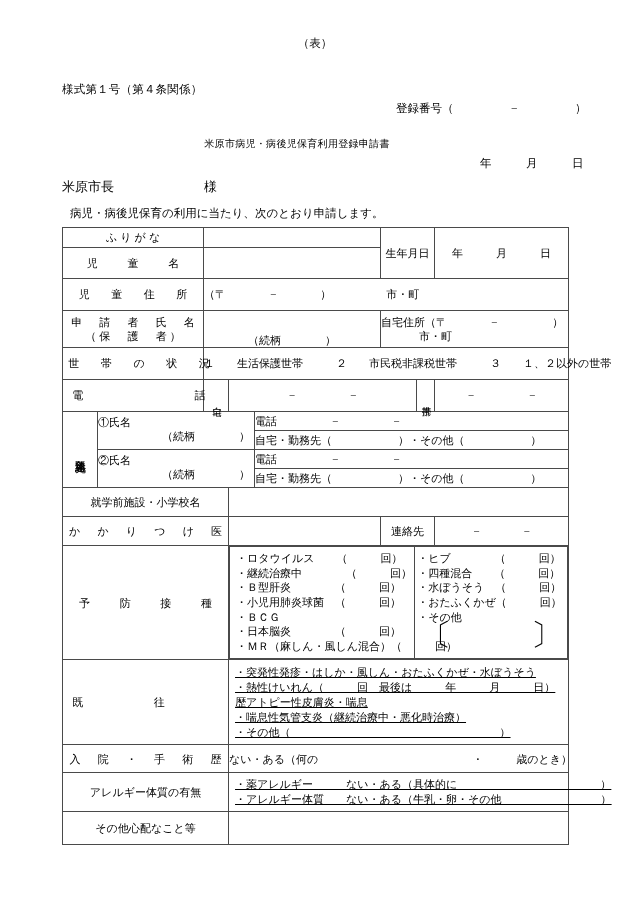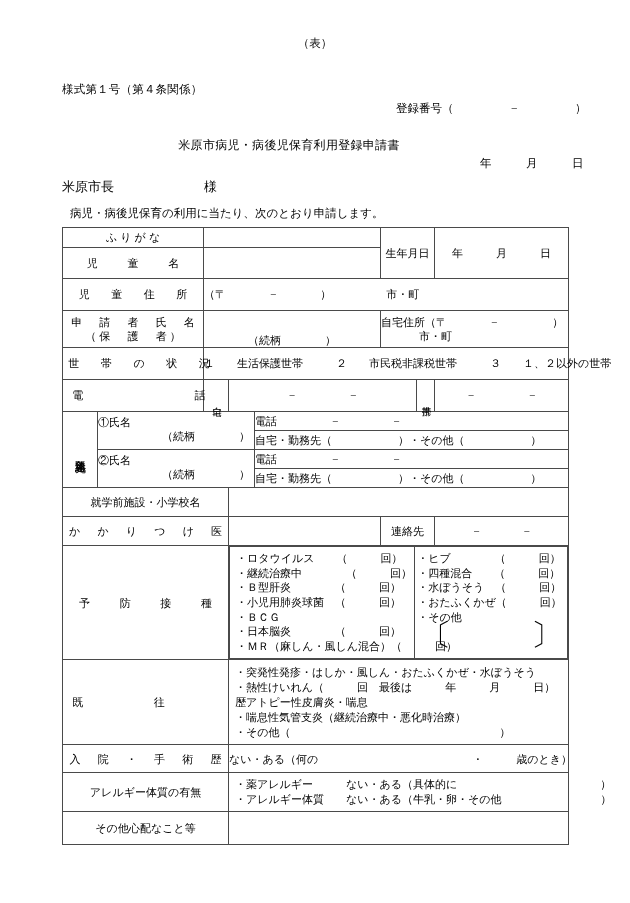--- a/index.html
+++ b/index.html
@@ -40,24 +40,24 @@
     letter-spacing: .2px;
   }
   .reg-no {
     position: absolute;
     top: 101px; left: 396px;
     font-size: 11.5px;
     white-space: pre;
   }
   .doc-title {
     position: absolute;
-    top: 137px; left: 0;
+    top: 137px; left: 8px;
     width: 578px;
     text-align: center;
-    font-size: 12px;
+    font-size: 10px;
     letter-spacing: .3px;
   }
   .date-line {
     position: absolute;
     top: 156px; left: 480px;
     font-size: 11.5px;
     white-space: pre;
   }
   .addressee {
     position: absolute;
@@ -153,20 +153,21 @@
     font-size: 30px;
     line-height: 1;
     top: -4px;
     font-family: "Liberation Serif", serif;
   }
 
   .hist-line {
     white-space: pre;
     line-height: 1.35;
     font-size: 11px;
+    text-decoration: underline;
   }
 
   .sub-table {
     width: 100%;
     border-collapse: collapse;
     table-layout: fixed;
   }
   .sub-table td {
     border: 0;
     padding: 0;

